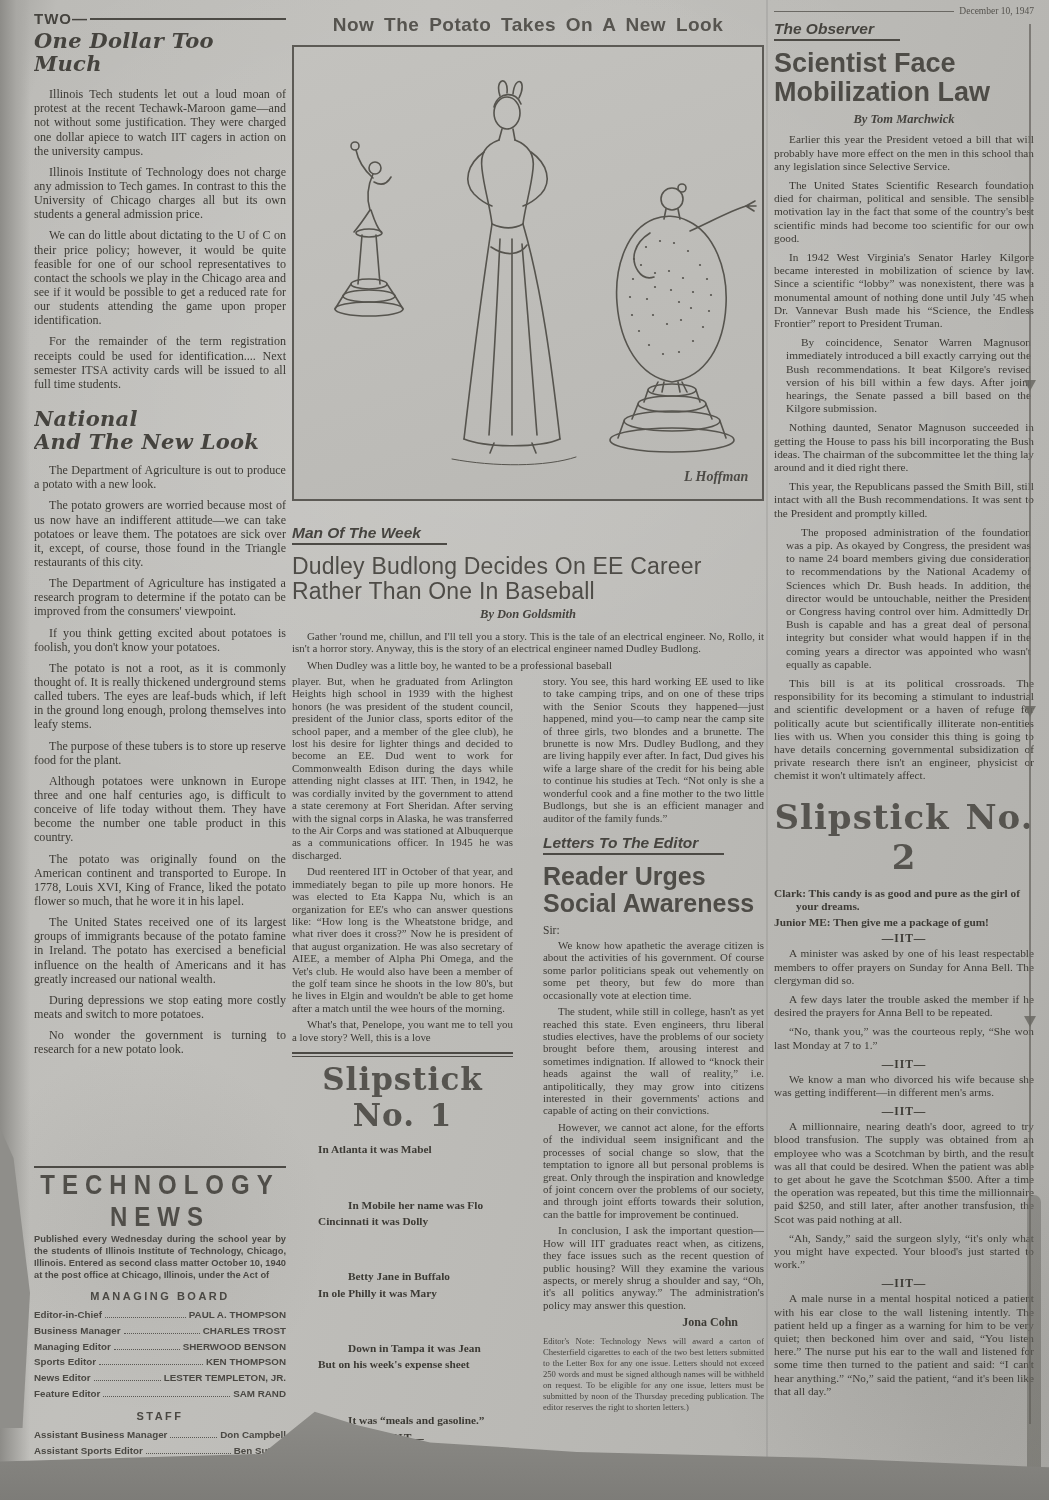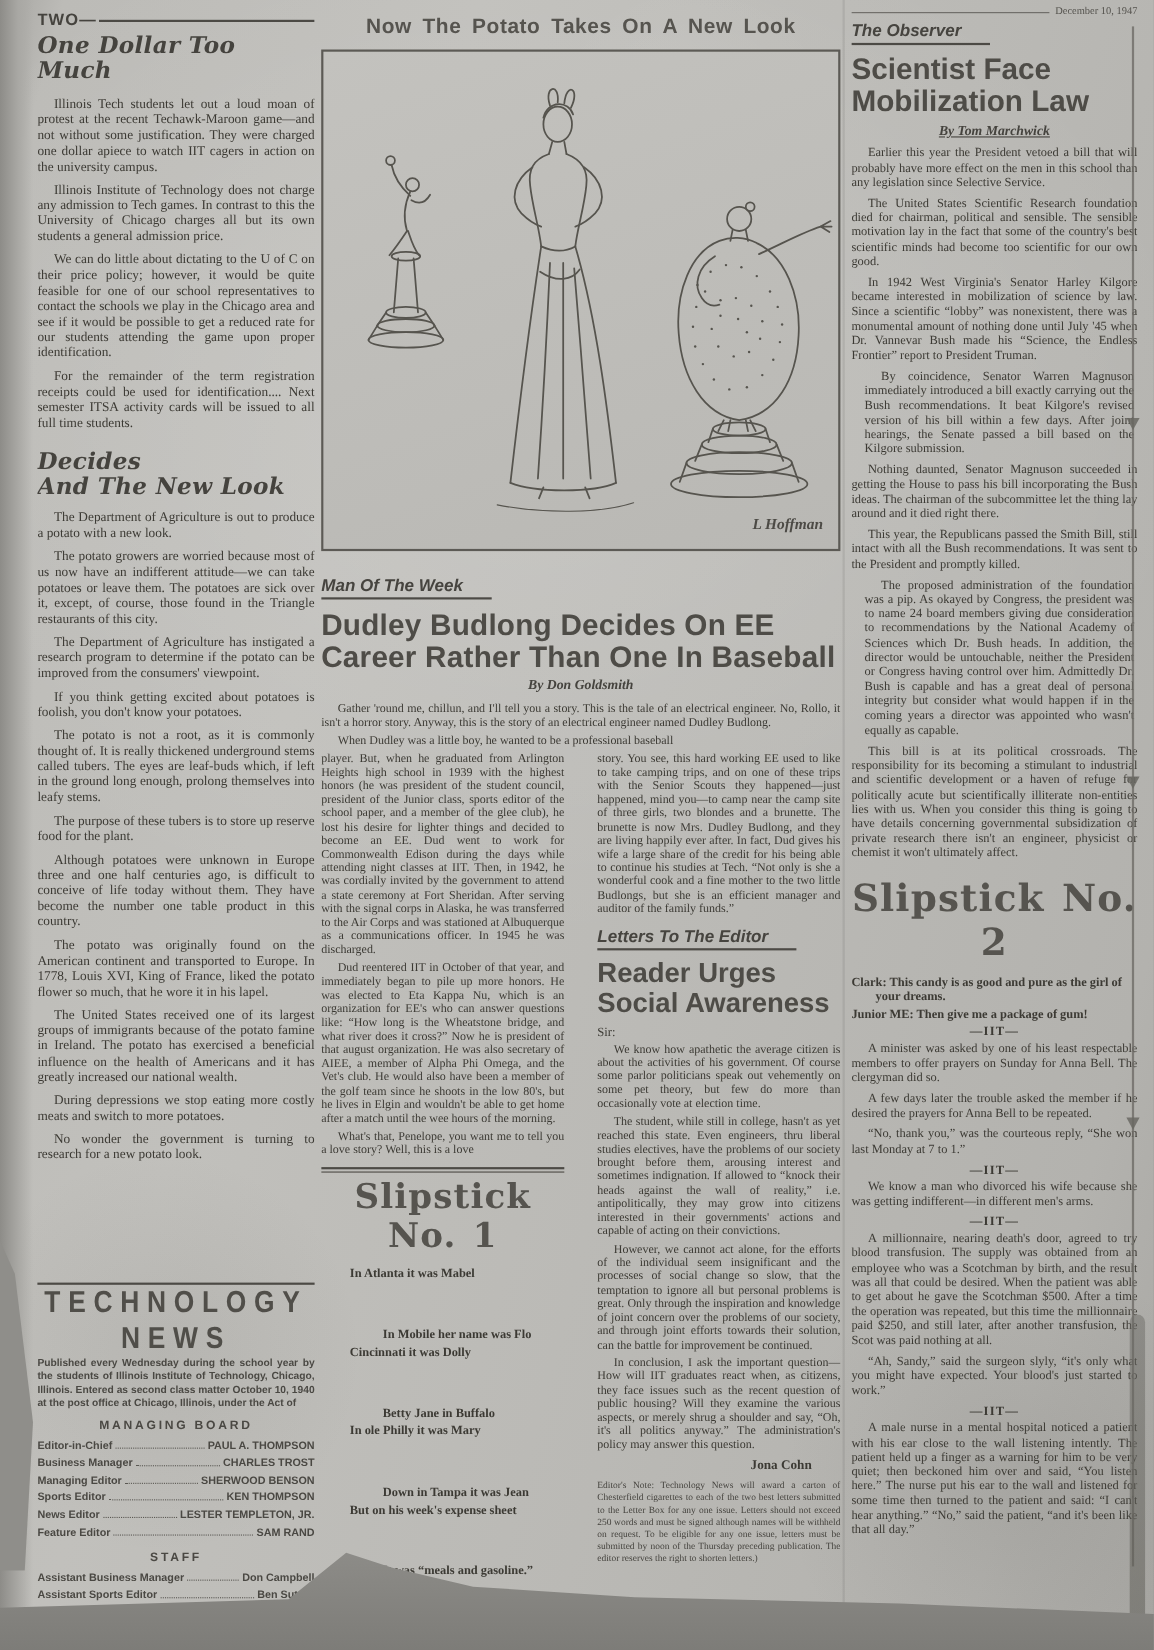--- a/index.html
+++ b/index.html
@@ -52,21 +52,21 @@
   .mh-dots{flex:1;border-bottom:1.5px dotted #5a5853;margin:0 3px 3px;min-width:8px;}
   .mh-name{text-align:right;}
 
   
   .center-top{position:absolute;left:292px;top:14px;width:472px;z-index:1;}
   .cartoon-headline{font-family:"Liberation Sans",sans-serif;font-weight:bold;font-size:19px;
           text-align:center;letter-spacing:.5px;word-spacing:4px;color:#56544f;}
   .cartoon-box{border:2px solid #5c5a55;height:452px;margin-top:9px;position:relative;
           background:linear-gradient(160deg,#c3c2be,#b9b8b4);}
   .feature{position:absolute;left:292px;top:524px;width:472px;height:964px;overflow:hidden;z-index:1;}
-  .feat-headline{font-family:"Liberation Sans",sans-serif;font-weight:bold;font-size:27px;
+  .feat-headline{font-family:"Liberation Sans",sans-serif;font-weight:normal;font-size:23px;
           line-height:1.08;margin:9px 0 0;color:#4e4c47;letter-spacing:.2px;}
   .byline{text-align:center;font-weight:bold;font-style:italic;font-size:12.5px;margin:3px 0 8px;color:#45433e;}
   .feature .body{font-size:10.9px;line-height:1.14;margin-bottom:4px;}
   .two-col{display:flex;gap:30px;margin-top:2px;}
   .subcol{width:229px;}
 
   .slip-rule{border-top:2px solid #4c4a45;border-bottom:1px solid #4c4a45;height:2px;margin:9px 0 4px;}
   .slip-title{font-family:"DejaVu Serif",serif;font-weight:bold;font-size:31px;text-align:center;
           letter-spacing:1px;word-spacing:3px;color:#56544f;margin:4px 0 8px;}
   .poem{margin:4px 0 4px;}
@@ -80,21 +80,21 @@
   .salutation{font-size:11.5px;margin:0 0 3px;text-align:left;}
   .sig{text-align:right;padding-right:26px;font-weight:bold;font-size:12px;margin:2px 0 6px;}
   .note{font-size:8.6px;line-height:1.28;text-align:justify;color:#45433e;margin-top:4px;}
 
   
   .col-right{position:absolute;left:774px;top:6px;width:260px;height:1480px;overflow:hidden;z-index:1;}
   .dateline{display:flex;align-items:center;font-size:9.5px;color:#55534e;margin-bottom:4px;}
   .date-rule{flex:1;border-top:1.5px solid #6a6863;margin-right:5px;}
   .obs-headline{font-family:"Liberation Sans",sans-serif;font-weight:bold;font-size:27px;
           line-height:1.08;margin:8px 0 5px;color:#4e4c47;}
-  .col-right .byline{margin:2px 0 6px;text-decoration:underline;}
+  .col-right .byline{margin:2px 0 6px;}
   .col-right .body{font-size:11.3px;line-height:1.17;margin-bottom:6px;}
   .col-right .slip-title{font-size:34px;margin:14px 0 10px;}
   .col-right .hang{font-size:11.3px;line-height:1.2;margin-bottom:2px;}
 
   
   .vine{position:absolute;left:1029px;top:24px;height:1400px;width:2px;background:#6e6c67;z-index:2;opacity:.8;}
   .vine-arrow{position:absolute;left:1024px;width:0;height:0;z-index:2;
           border-left:6px solid transparent;border-right:6px solid transparent;border-top:11px solid #6a6863;opacity:.85;}
   .bottom-band{position:absolute;left:0;right:0;bottom:0;height:96px;z-index:3;
           background:linear-gradient(#8e8d89,#7d7c78);
@@ -115,21 +115,21 @@
     <div class="page-top">
       <span class="page-label">TWO—</span>
       <span class="page-rule"></span>
     </div>
     <h2 class="ed-title">One Dollar Too Much</h2>
     <p class="body">Illinois Tech students let out a loud moan of protest at the recent Techawk-Maroon game—and not without some justification. They were charged one dollar apiece to watch IIT cagers in action on the university campus.</p>
     <p class="body">Illinois Institute of Technology does not charge any admission to Tech games. In contrast to this the University of Chicago charges all but its own students a general admission price.</p>
     <p class="body">We can do little about dictating to the U of C on their price policy; however, it would be quite feasible for one of our school representatives to contact the schools we play in the Chicago area and see if it would be possible to get a reduced rate for our students attending the game upon proper identification.</p>
     <p class="body">For the remainder of the term registration receipts could be used for identification.... Next semester ITSA activity cards will be issued to all full time students.</p>
 
-    <h2 class="ed-title two"><span>Decides</span><br>
+    <h2 class="ed-title two"><span>National</span><br>
       <span>And The New Look</span></h2>
     <p class="body">The Department of Agriculture is out to produce a potato with a new look.</p>
     <p class="body">The potato growers are worried because most of us now have an indifferent attitude—we can take potatoes or leave them. The potatoes are sick over it, except, of course, those found in the Triangle restaurants of this city.</p>
     <p class="body">The Department of Agriculture has instigated a research program to determine if the potato can be improved from the consumers' viewpoint.</p>
     <p class="body">If you think getting excited about potatoes is foolish, you don't know your potatoes.</p>
     <p class="body">The potato is not a root, as it is commonly thought of. It is really thickened underground stems called tubers. The eyes are leaf-buds which, if left in the ground long enough, prolong themselves into leafy stems.</p>
     <p class="body">The purpose of these tubers is to store up reserve food for the plant.</p>
     <p class="body">Although potatoes were unknown in Europe three and one half centuries ago, is difficult to conceive of life today without them. They have become the number one table product in this country.</p>
     <p class="body">The potato was originally found on the American continent and transported to Europe. In 1778, Louis XVI, King of France, liked the potato flower so much, that he wore it in his lapel.</p>
     <p class="body">The United States received one of its largest groups of immigrants because of the potato famine in Ireland. The potato has exercised a beneficial influence on the health of Americans and it has greatly increased our national wealth.</p>

